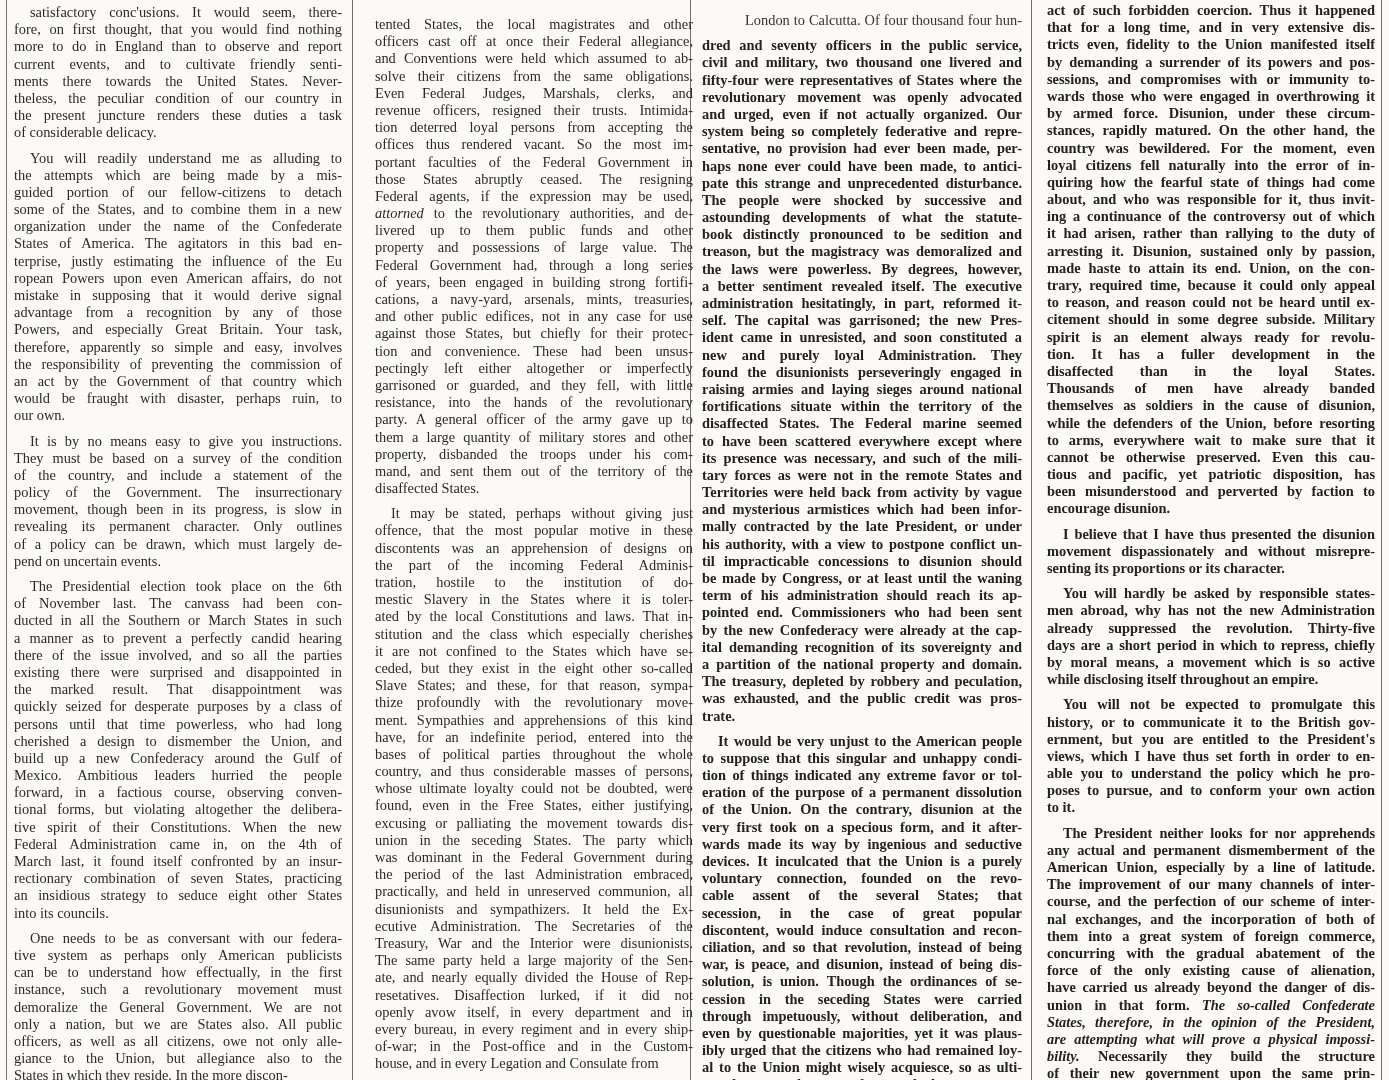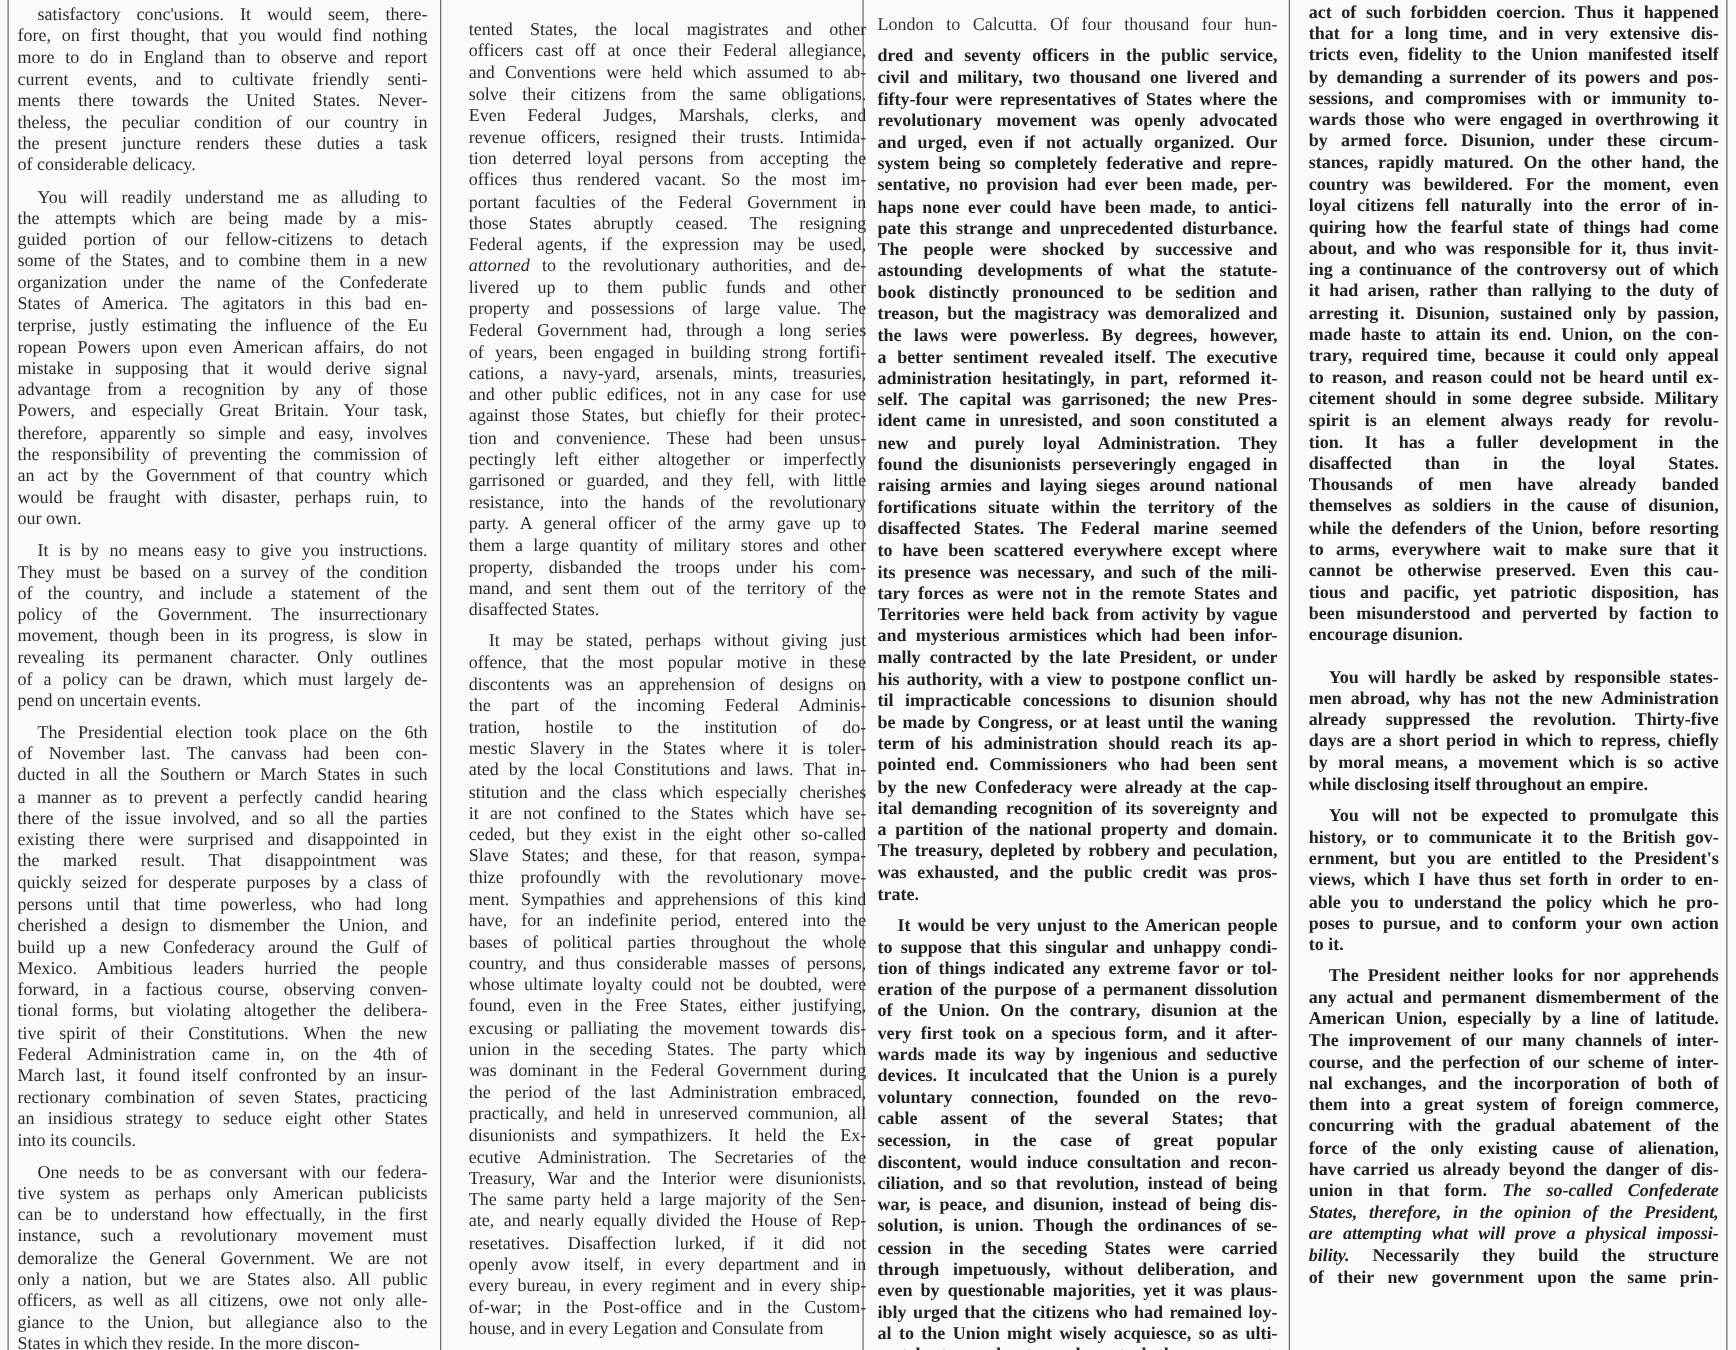--- a/index.html
+++ b/index.html
@@ -30,21 +30,21 @@
   .line {
     display: block; white-space: nowrap; overflow: hidden;
     font-size: 14.4px; line-height: 17.2px; height: 17.2px;
     text-align: justify; text-align-last: justify;
   }
   .line.last { text-align-last: left; }
   .line.indent { padding-left: 16px; }
   .para-gap { height: 8px; }
   .col-3 .line, .col-4 .line { font-weight: bold; color: #222; }
   .col-1 .line, .col-2 .line { color: #2a2a2a; }
-  .col-3 .head-line { font-weight: normal; color: #333; }
+  .col-3 .head-line { font-weight: normal; color: #333; margin-left: 43px; }
   .col-3 .head-gap { height: 8px; }
   em.it { }
 </style>
 </head>
 <body>
 
 <div class="page">
   <div class="rule rule-1"></div>
   <div class="rule rule-2"></div>
   <div class="rule rule-3"></div>
@@ -293,20 +293,25 @@
         <span class="line">Thousands of men have already banded</span>
         <span class="line">themselves as soldiers in the cause of disunion,</span>
         <span class="line">while the defenders of the Union, before resorting</span>
         <span class="line">to arms, everywhere wait to make sure that it</span>
         <span class="line">cannot be otherwise preserved. Even this cau-</span>
         <span class="line">tious and pacific, yet patriotic disposition, has</span>
         <span class="line">been misunderstood and perverted by faction to</span>
         <span class="line last">encourage disunion.</span>
       </div>
       <div class="para-gap"></div>
+      <div class="para">
+        <span class="line indent">I believe that I have thus presented the disunion</span>
+        <span class="line">movement dispassionately and without misrepre-</span>
+        <span class="line last">senting its proportions or its character.</span>
+      </div>
       <div class="para-gap"></div>
       <div class="para">
         <span class="line indent">You will hardly be asked by responsible states-</span>
         <span class="line">men abroad, why has not the new Administration</span>
         <span class="line">already suppressed the revolution. Thirty-five</span>
         <span class="line">days are a short period in which to repress, chiefly</span>
         <span class="line">by moral means, a movement which is so active</span>
         <span class="line last">while disclosing itself throughout an empire.</span>
       </div>
       <div class="para-gap"></div>

